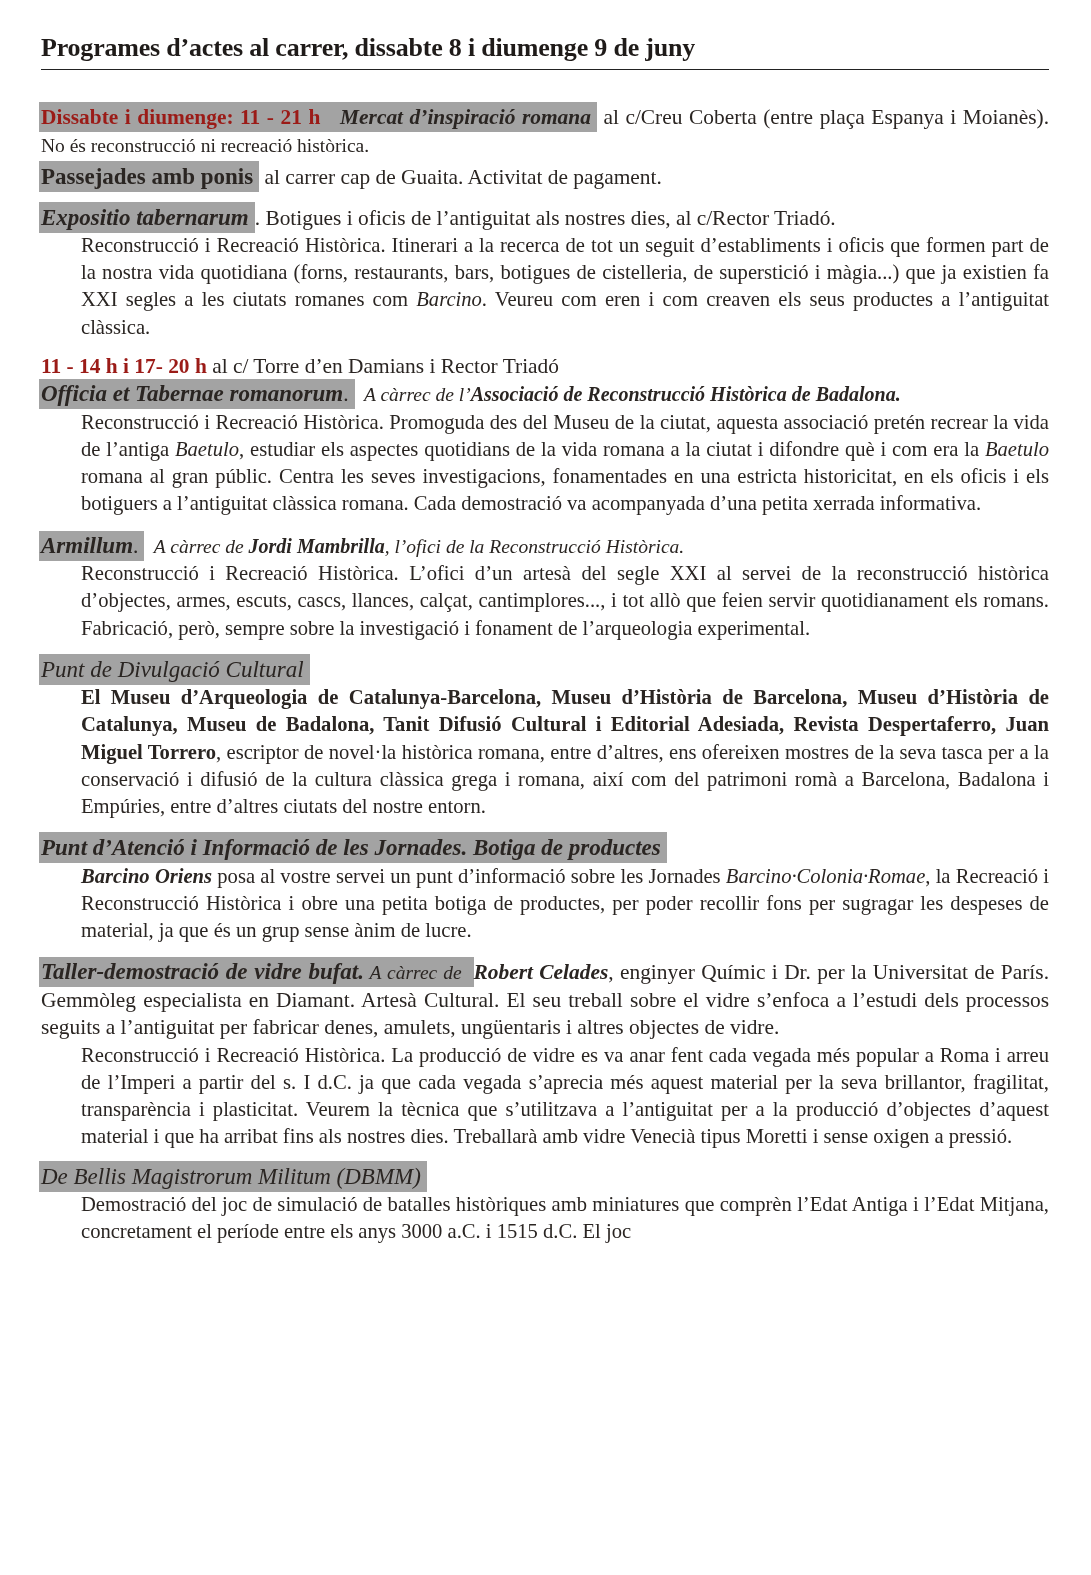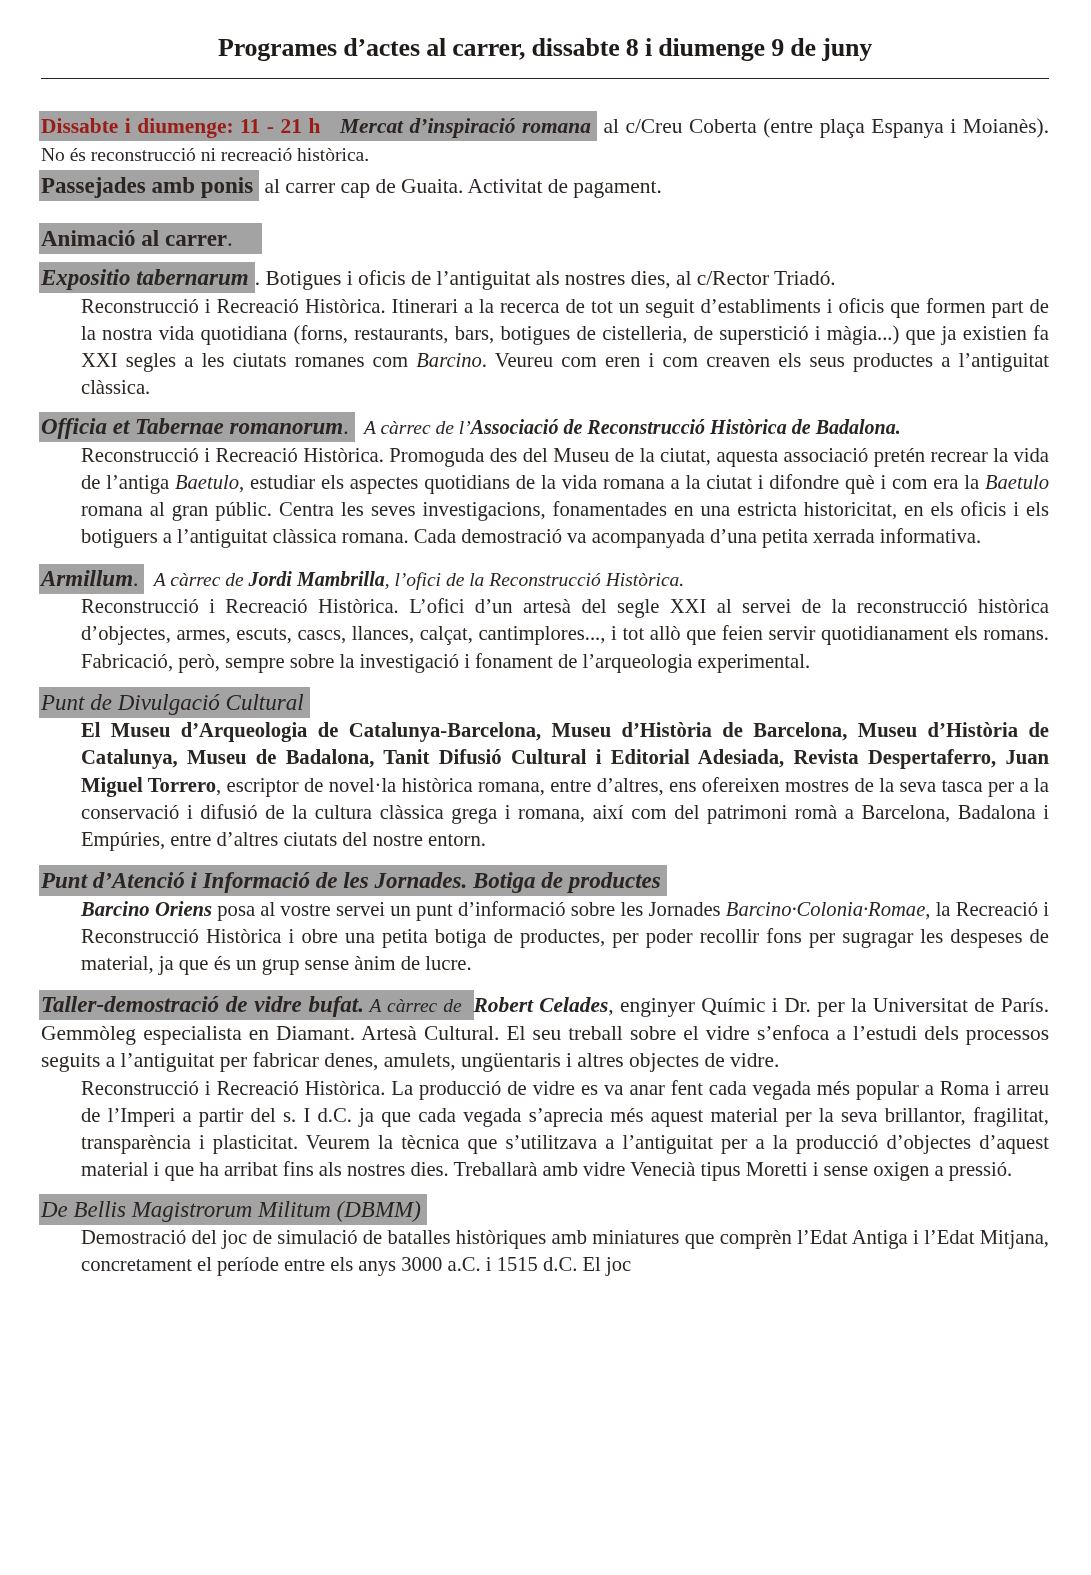--- a/index.html
+++ b/index.html
@@ -5,26 +5,25 @@
   html, body { margin: 0; padding: 0; background: #ffffff; }
   body {
     width: 1091px;
     height: 1575px;
     overflow: hidden;
     font-family: "Liberation Serif", "DejaVu Serif", serif;
     color: #2a2522;
   }
   .page { position: relative; padding: 0 42px 0 41px; }
   .title {
-    text-align: center;
     font-weight: bold;
     font-size: 26px;
     letter-spacing: -0.2px;
     padding-top: 33px;
-    padding-bottom: 15px;
+    padding-bottom: 6px;
     border-bottom: 1.5px solid #222;
     color: #1f1b19;
   }
   .section { margin-top: 12px; font-size: 21.4px; line-height: 27.5px; }
   .section.first { margin-top: 34px; }
   .hl {
     background: #a3a3a3;
     padding: 3px 6px 3px 2px;
     margin-left: -2px;
   }
@@ -53,30 +52,28 @@
   <div class="title">Programes d’actes al carrer, dissabte 8 i diumenge 9 de juny</div>
 
   <div class="section first line-justify">
     <span class="hl"><span class="time">Dissabte i diumenge: 11 - 21 h</span>&nbsp;&nbsp;&nbsp;<span class="head-bi">Mercat d’inspiració romana</span></span><span> al c/Creu Coberta (entre plaça Espanya i Moianès). </span><span class="small">No és reconstrucció ni recreació històrica.</span>
   </div>
 
   <div class="section head-big" style="margin-top:4px">
     <span class="hl head-b">Passejades amb ponis</span><span style="font-size:21.4px"> al carrer cap de Guaita. Activitat de pagament.</span>
   </div>
 
-  <div class="section head-big" style="margin-top:24px">
-    <span class="hl"><span class="head-b">Animació al carrer</span><span style="font-weight:normal">.</span>&nbsp;&nbsp;&nbsp;&nbsp;</span>
-  </div>
 
   <div class="section" style="">
     <div><span class="hl head-bi head-big">Expositio tabernarum</span><span>. Botigues i oficis de l’antiguitat als nostres dies, al c/Rector Triadó.</span></div>
     <div class="body-indent"><span>Reconstrucció i Recreació Històrica. Itinerari a la recerca de tot un seguit d’establiments i oficis que formen part de la nostra vida quotidiana (forns, restaurants, bars, botigues de cistelleria, de superstició i màgia...) que ja existien fa XXI segles a les ciutats romanes com </span><span class="it">Barcino</span><span>. Veureu com eren i com creaven els seus productes a l’antiguitat clàssica.</span></div>
   </div>
 
   <div class="section" style="margin-top:12px">
+    <div><span class="time">11 - 14 h</span><span class="time" style="white-space:pre"> i </span><span class="time">17- 20 h</span><span> al c/ Torre d’en Damians i Rector Triadó</span></div>
     <div><span class="hl"><span class="head-bi head-big">Officia et Tabernae romanorum</span><span>.</span></span><span class="it small" style="white-space:pre">  A càrrec de l’</span><span class="bi" style="font-size:20px">Associació de Reconstrucció Històrica de Badalona.</span></div>
     <div class="body-indent"><span>Reconstrucció i Recreació Històrica. Promoguda des del Museu de la ciutat, aquesta associació pretén recrear la vida de l’antiga </span><span class="it">Baetulo</span><span>, estudiar els aspectes quotidians de la vida romana a la ciutat i difondre què i com era la </span><span class="it">Baetulo</span><span> romana al gran públic. Centra les seves investigacions, fonamentades en una estricta historicitat, en els oficis i els botiguers a l’antiguitat clàssica romana. Cada demostració va acompanyada d’una petita xerrada informativa.</span></div>
   </div>
 
   <div class="section" style="margin-top:14px">
     <div><span class="hl"><span class="head-bi head-big">Armillum</span><span>.</span></span><span class="it small" style="white-space:pre">  A càrrec de </span><span class="bi" style="font-size:20px">Jordi Mambrilla</span><span class="it small">, l’ofici de la Reconstrucció Històrica.</span></div>
     <div class="body-indent">Reconstrucció i Recreació Històrica. L’ofici d’un artesà del segle XXI al servei de la reconstrucció històrica d’objectes, armes, escuts, cascs, llances, calçat, cantimplores..., i tot allò que feien servir quotidianament els romans. Fabricació, però, sempre sobre la investigació i fonament de l’arqueologia experimental.</div>
   </div>
 
   <div class="section" style="margin-top:14px">

